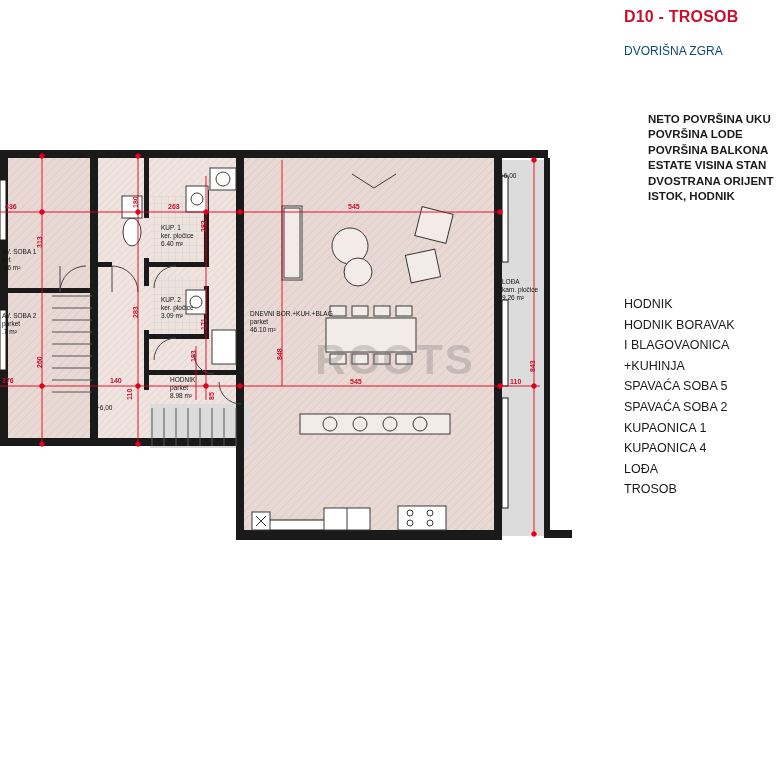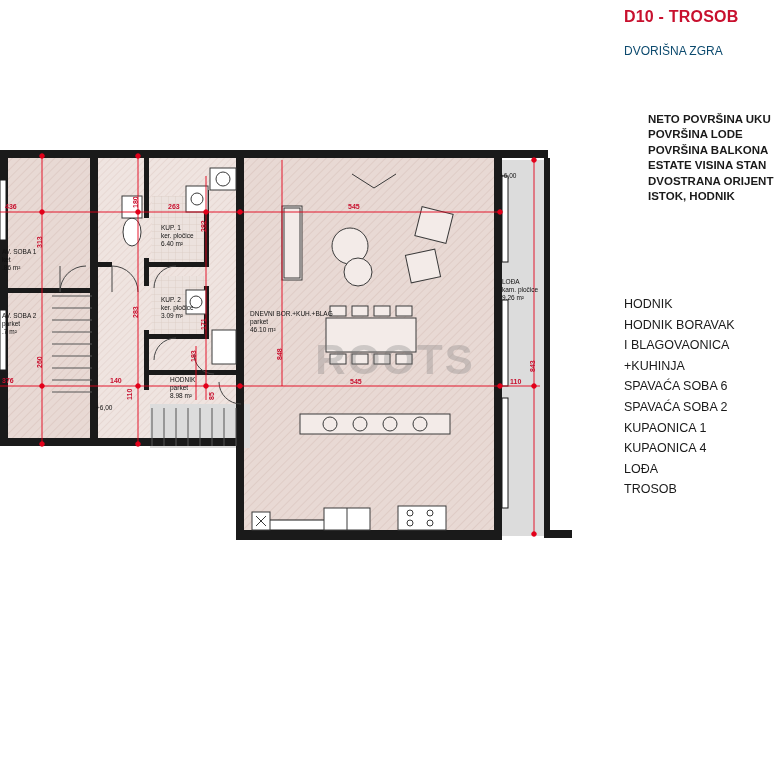--- a/index.html
+++ b/index.html
@@ -266,20 +266,20 @@
       <div>POVRŠINA BALKONA</div>
       <div>ESTATE VISINA STAN</div>
       <div>DVOSTRANA ORIJENT</div>
       <div>ISTOK, HODNIK</div>
     </div>
   <div class="rooms" id="rooms">
       <div>HODNIK</div>
       <div>HODNIK BORAVAK</div>
       <div>I BLAGOVAONICA</div>
       <div>+KUHINJA</div>
-      <div>SPAVAĆA SOBA 6</div>
+      <div>SPAVAĆA SOBA 5</div>
       <div>SPAVAĆA SOBA 2</div>
       <div>KUPAONICA 1</div>
       <div>KUPAONICA 4</div>
       <div>LOĐA</div>
       <div>TROSOB</div>
     </div>
 </div>
 
 </body></html>

